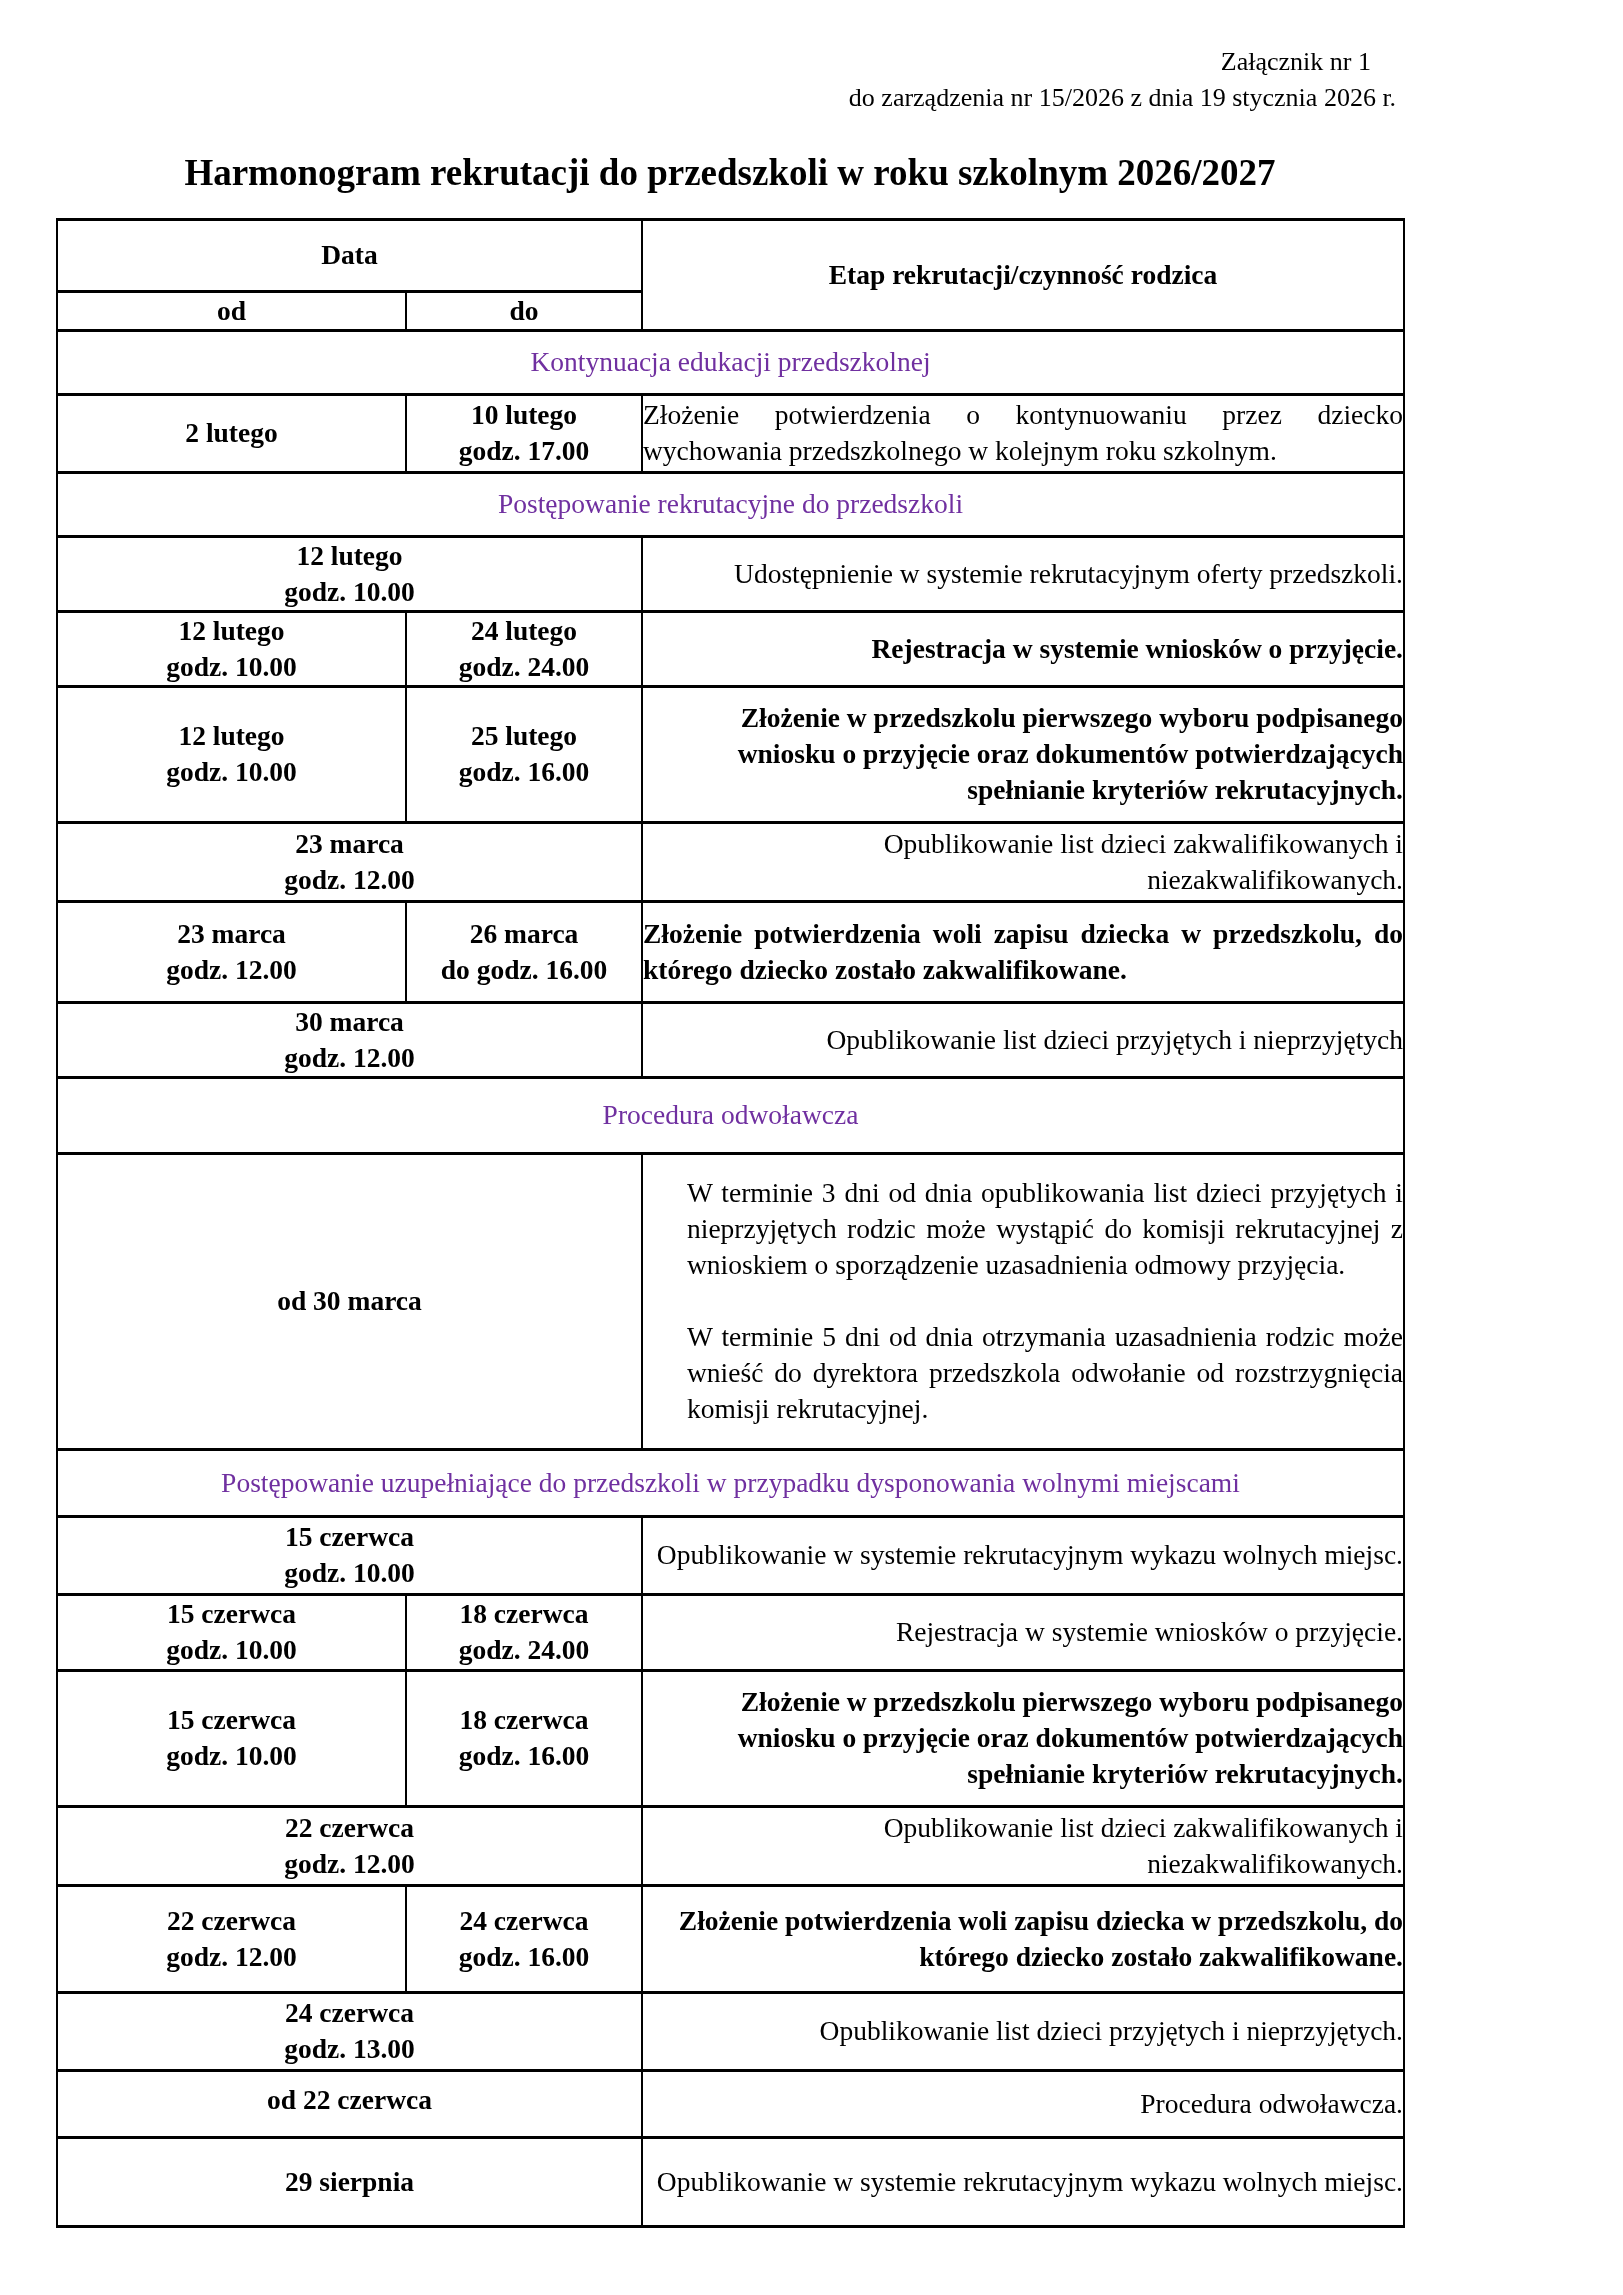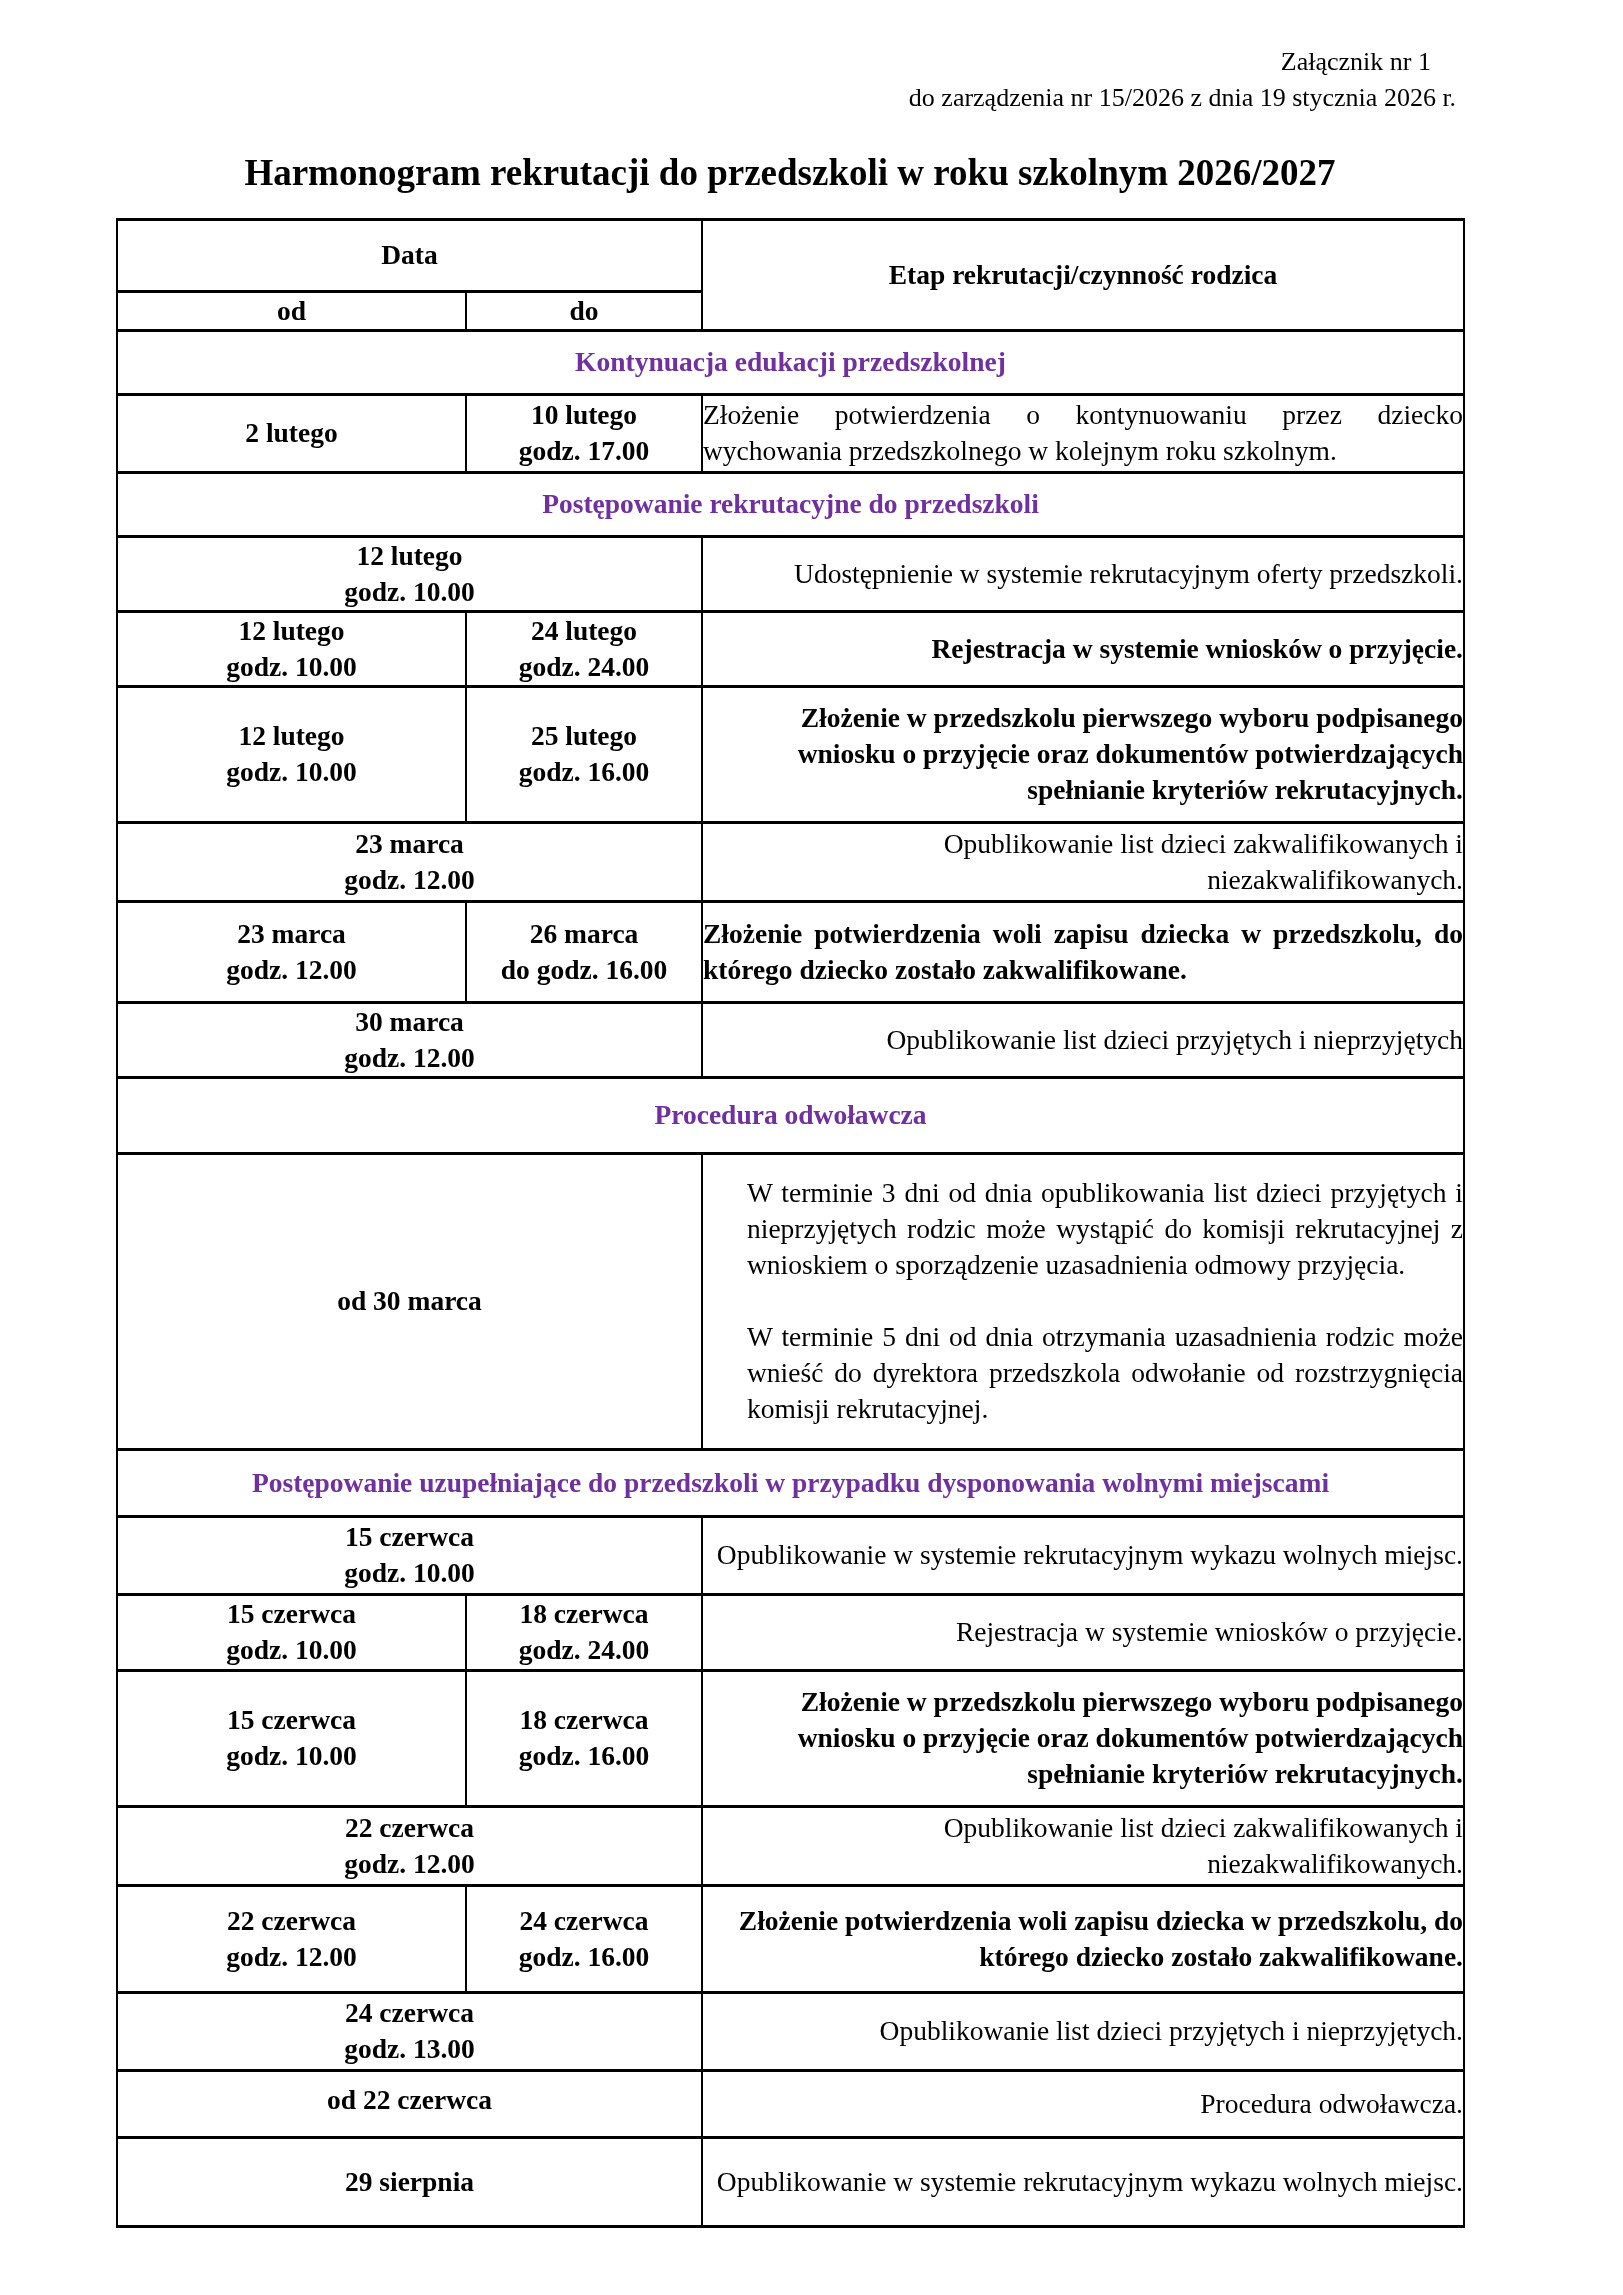--- a/index.html
+++ b/index.html
@@ -5,21 +5,21 @@
   html,body{margin:0;padding:0;background:#ffffff;}
   .page{
     position:relative;
     width:1623px;
     height:2295px;
     background:#ffffff;
     font-family:"Liberation Serif","DejaVu Serif",serif;
     color:#000000;
     overflow:hidden;
   }
-  .content{margin-left:116px;width:1348px;}
+  .content{margin-left:56px;width:1348px;}
   .note{
     margin-top:44px;
     text-align:right;
     font-size:26px;
     line-height:36px;
   }
   .note .l1{padding-right:33px;}
   .note .l2{padding-right:7.9px;}
   .title{
     margin-top:33px;
@@ -45,21 +45,21 @@
     overflow:hidden;
   }
   td.th{
     font-size:31px;
     font-weight:bold;
     text-align:center;
     line-height:1.12;
   }
   td.section{
     font-size:33px;
-    font-weight:bold;
+    font-weight:normal;
     text-align:center;
     line-height:1.15;
     color:#7030A0;
   }
   td.date{
     font-weight:bold;
     text-align:center;
     white-space:pre-line;
   }
   td.date.top{vertical-align:top;padding-top:10px;}

